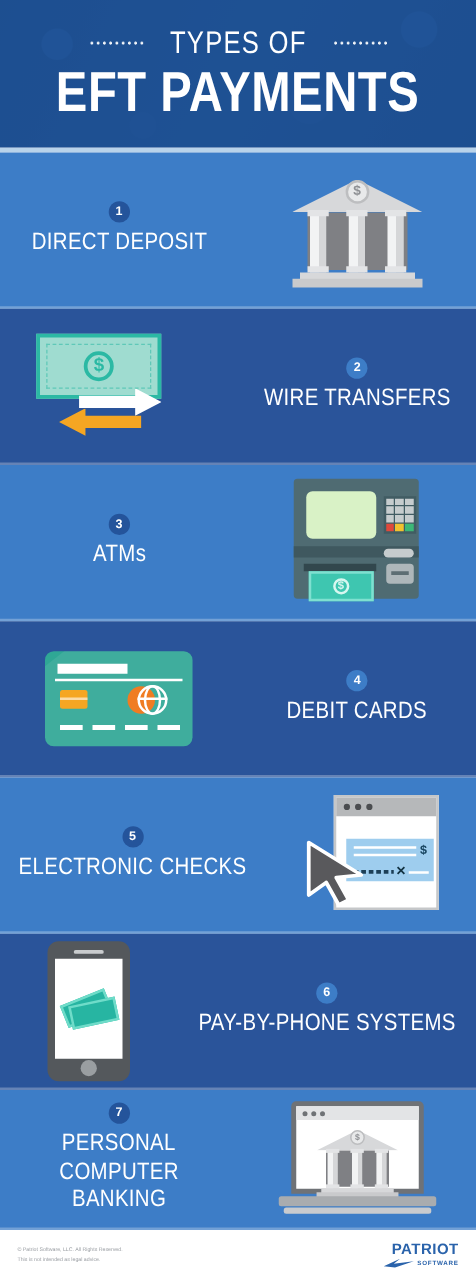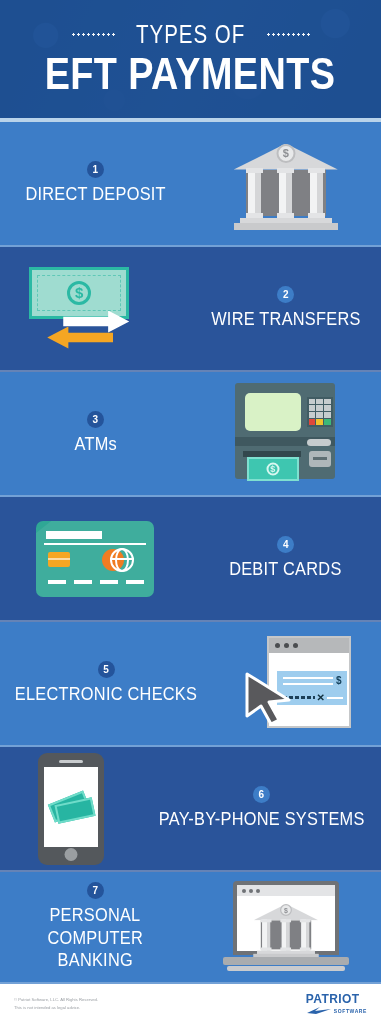--- a/index.html
+++ b/index.html
@@ -376,21 +376,21 @@
     background: #c9cbce; border-radius: 2px;
   }
 
   
   .footer {
     height: 40px; background: #ffffff;
     display: flex; align-items: center; justify-content: space-between;
     padding: 0 14px;
   }
   .legal { color: #9a9ea3; font-size: 4.2px; line-height: 1.9; }
-  .logo { display: flex; flex-direction: column; align-items: flex-start; }
+  .logo { display: flex; flex-direction: column; align-items: flex-end; }
   .logo .name {
     color: #2a63ab; font-size: 12px; font-weight: 700; letter-spacing: .4px; line-height: 1;
   }
   .logo .sub-row { display: flex; align-items: center; gap: 2px; margin-top: 1px; }
   .logo .swoosh { width: 26px; height: 9px; }
   .logo .sub { color: #2a63ab; font-size: 5px; font-weight: 700; letter-spacing: .6px; }
 </style>
 </head>
 <body>
 

